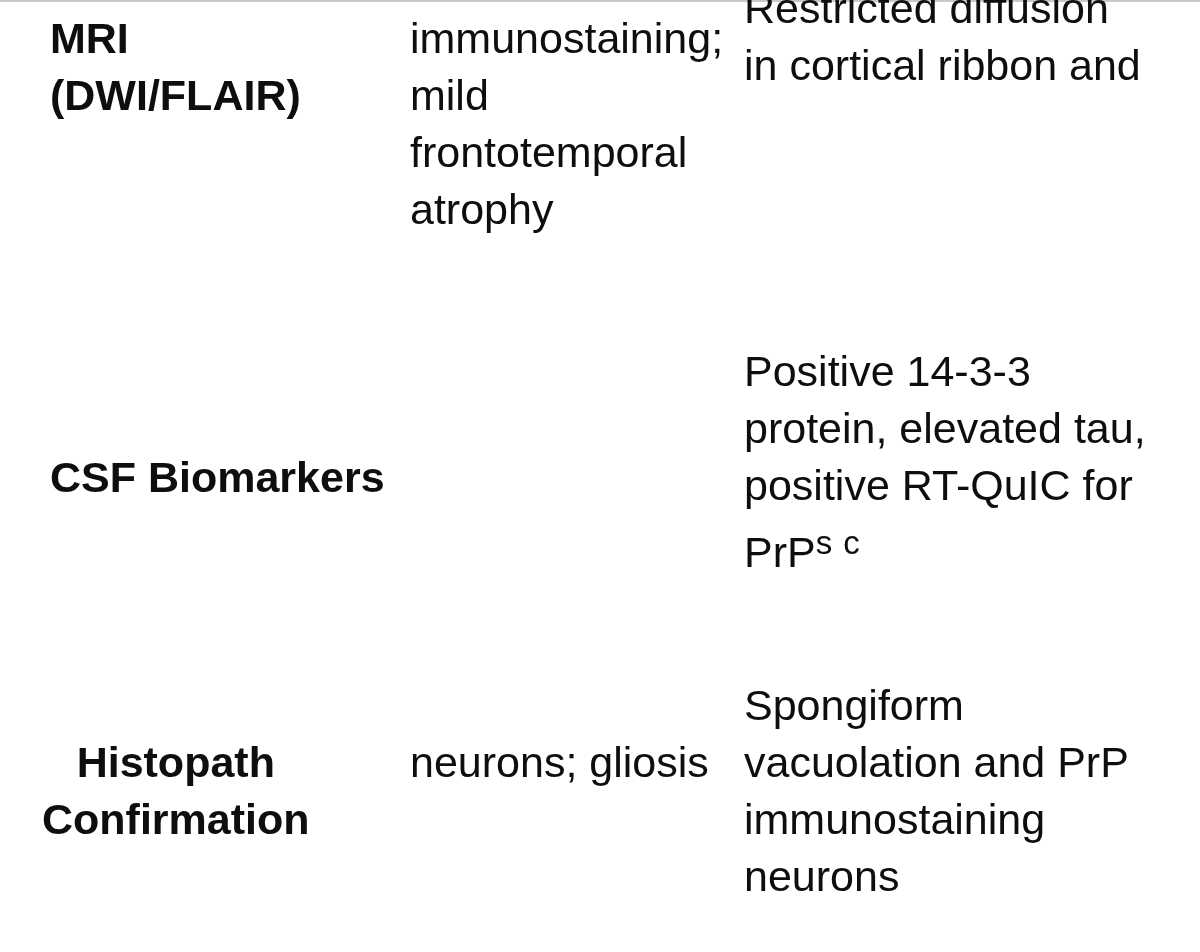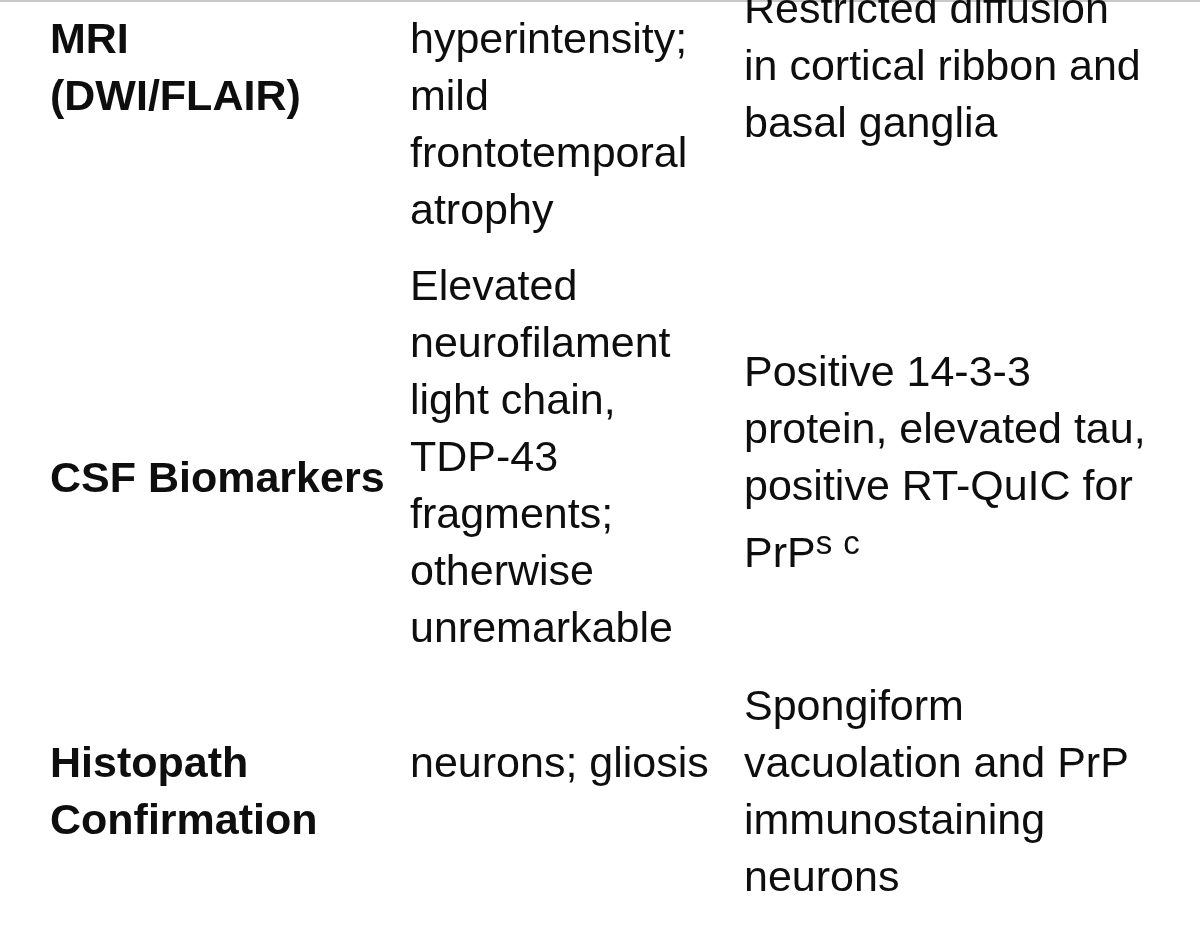--- a/index.html
+++ b/index.html
@@ -48,51 +48,41 @@
 
 <div id="frame">
 
   <div class="hairline-top"></div>
 
   <div class="cell bold" style="left:50px; top:10px;">
     <span class="line">MRI</span>
     <span class="line">(DWI/FLAIR)</span>
   </div>
   <div class="cell" style="left:410px; top:10px;">
-    <span class="line">hyperintensity;</span>
+    <span class="line">immunostaining;</span>
     <span class="line">mild</span>
     <span class="line">frontotemporal</span>
     <span class="line">atrophy</span>
   </div>
   <div class="cell" style="left:744px; top:-20px;">
     <span class="line">Restricted diffusion</span>
     <span class="line">in cortical ribbon and</span>
-    <span class="line">basal ganglia</span>
   </div>
 
   <div class="cell bold" style="left:50px; top:428px;margin-top:21px;">
     <span class="line">CSF Biomarkers</span>
-  </div>
-  <div class="cell" style="left:410px; top:257px;">
-    <span class="line">Elevated</span>
-    <span class="line">neurofilament</span>
-    <span class="line">light chain,</span>
-    <span class="line">TDP-43</span>
-    <span class="line">fragments;</span>
-    <span class="line">otherwise</span>
-    <span class="line">unremarkable</span>
   </div>
   <div class="cell" style="left:744px; top:343px;">
     <span class="line">Positive 14-3-3</span>
     <span class="line">protein, elevated tau,</span>
     <span class="line">positive RT-QuIC for</span>
     <span class="line"><span>PrP</span><span class="sup">s c</span></span>
   </div>
 
-  <div class="cell bold" style="left:50px; top:734px;">
+  <div class="cell bold" style="left:42px; top:734px;text-align:center;">
     <span class="line">Histopath</span>
     <span class="line">Confirmation</span>
   </div>
   <div class="cell" style="left:410px; top:734px;">
     <span class="line">neurons; gliosis</span>
   </div>
   <div class="cell" style="left:744px; top:677px;">
     <span class="line">Spongiform</span>
     <span class="line">vacuolation and PrP</span>
     <span class="line">immunostaining</span>

